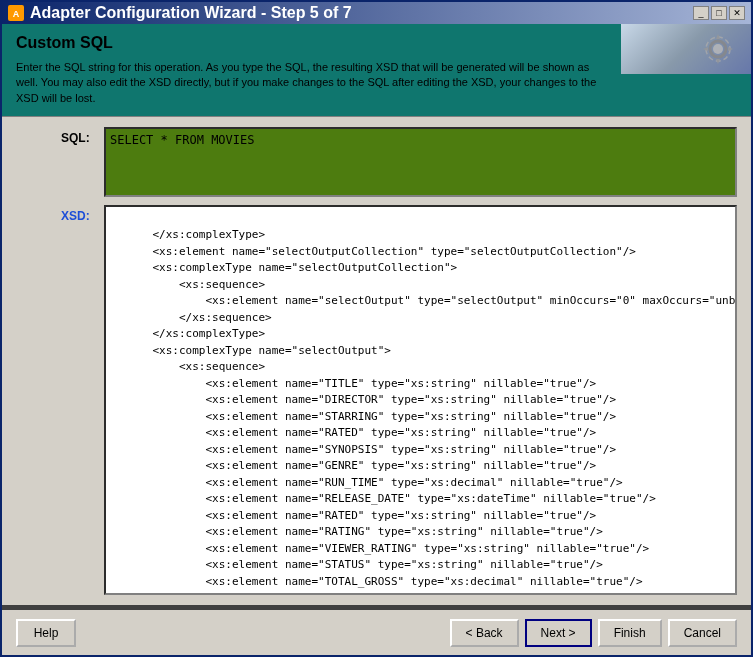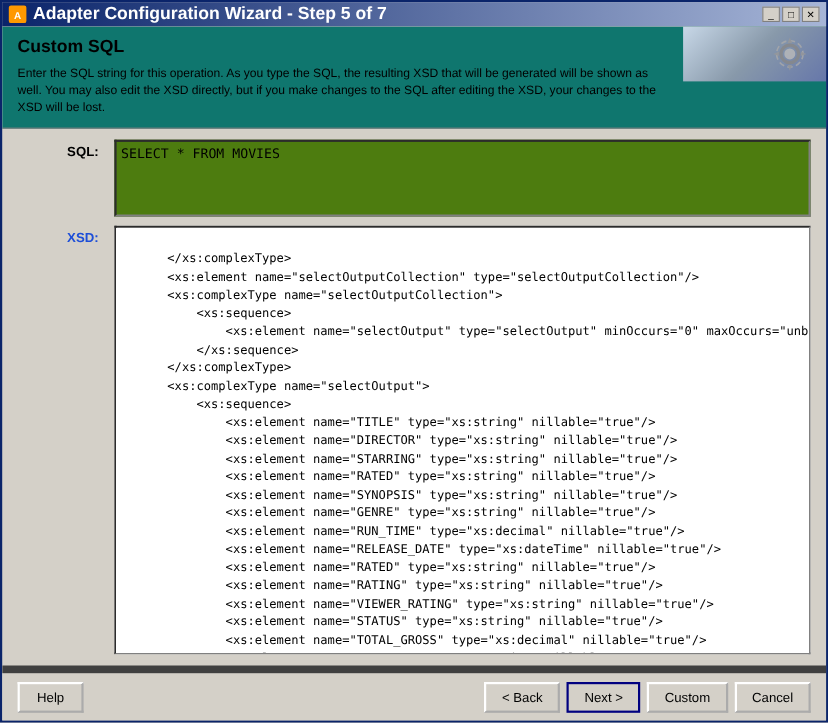--- a/index.html
+++ b/index.html
@@ -180,21 +180,21 @@
     }
     .xsd-content::-webkit-scrollbar-track {
       background: #d4d0c8;
     }
     .xsd-content::-webkit-scrollbar-thumb {
       background: #a0a0a0;
       border: 1px solid #808080;
     }
     .bottom-bar {
       height: 50px;
-      border-top: 7px solid #404040;
+      border-top: 5px solid #404040;
       background: #d4d0c8;
       display: flex;
       align-items: center;
       justify-content: space-between;
       padding: 0 14px;
       flex-shrink: 0;
     }
     .bottom-left {
       display: flex;
     }
@@ -300,18 +300,18 @@
       </div>
     </div>
 
     <div class="bottom-bar">
       <div class="bottom-left">
         <button class="btn">Help</button>
       </div>
       <div class="bottom-right">
         <button class="btn">&lt; Back</button>
         <button class="btn btn-next">Next &gt;</button>
-        <button class="btn">Custom</button>
+        <button class="btn">Finish</button>
         <button class="btn">Cancel</button>
       </div>
     </div>
   </div>
 </div>
 
 </body></html>

